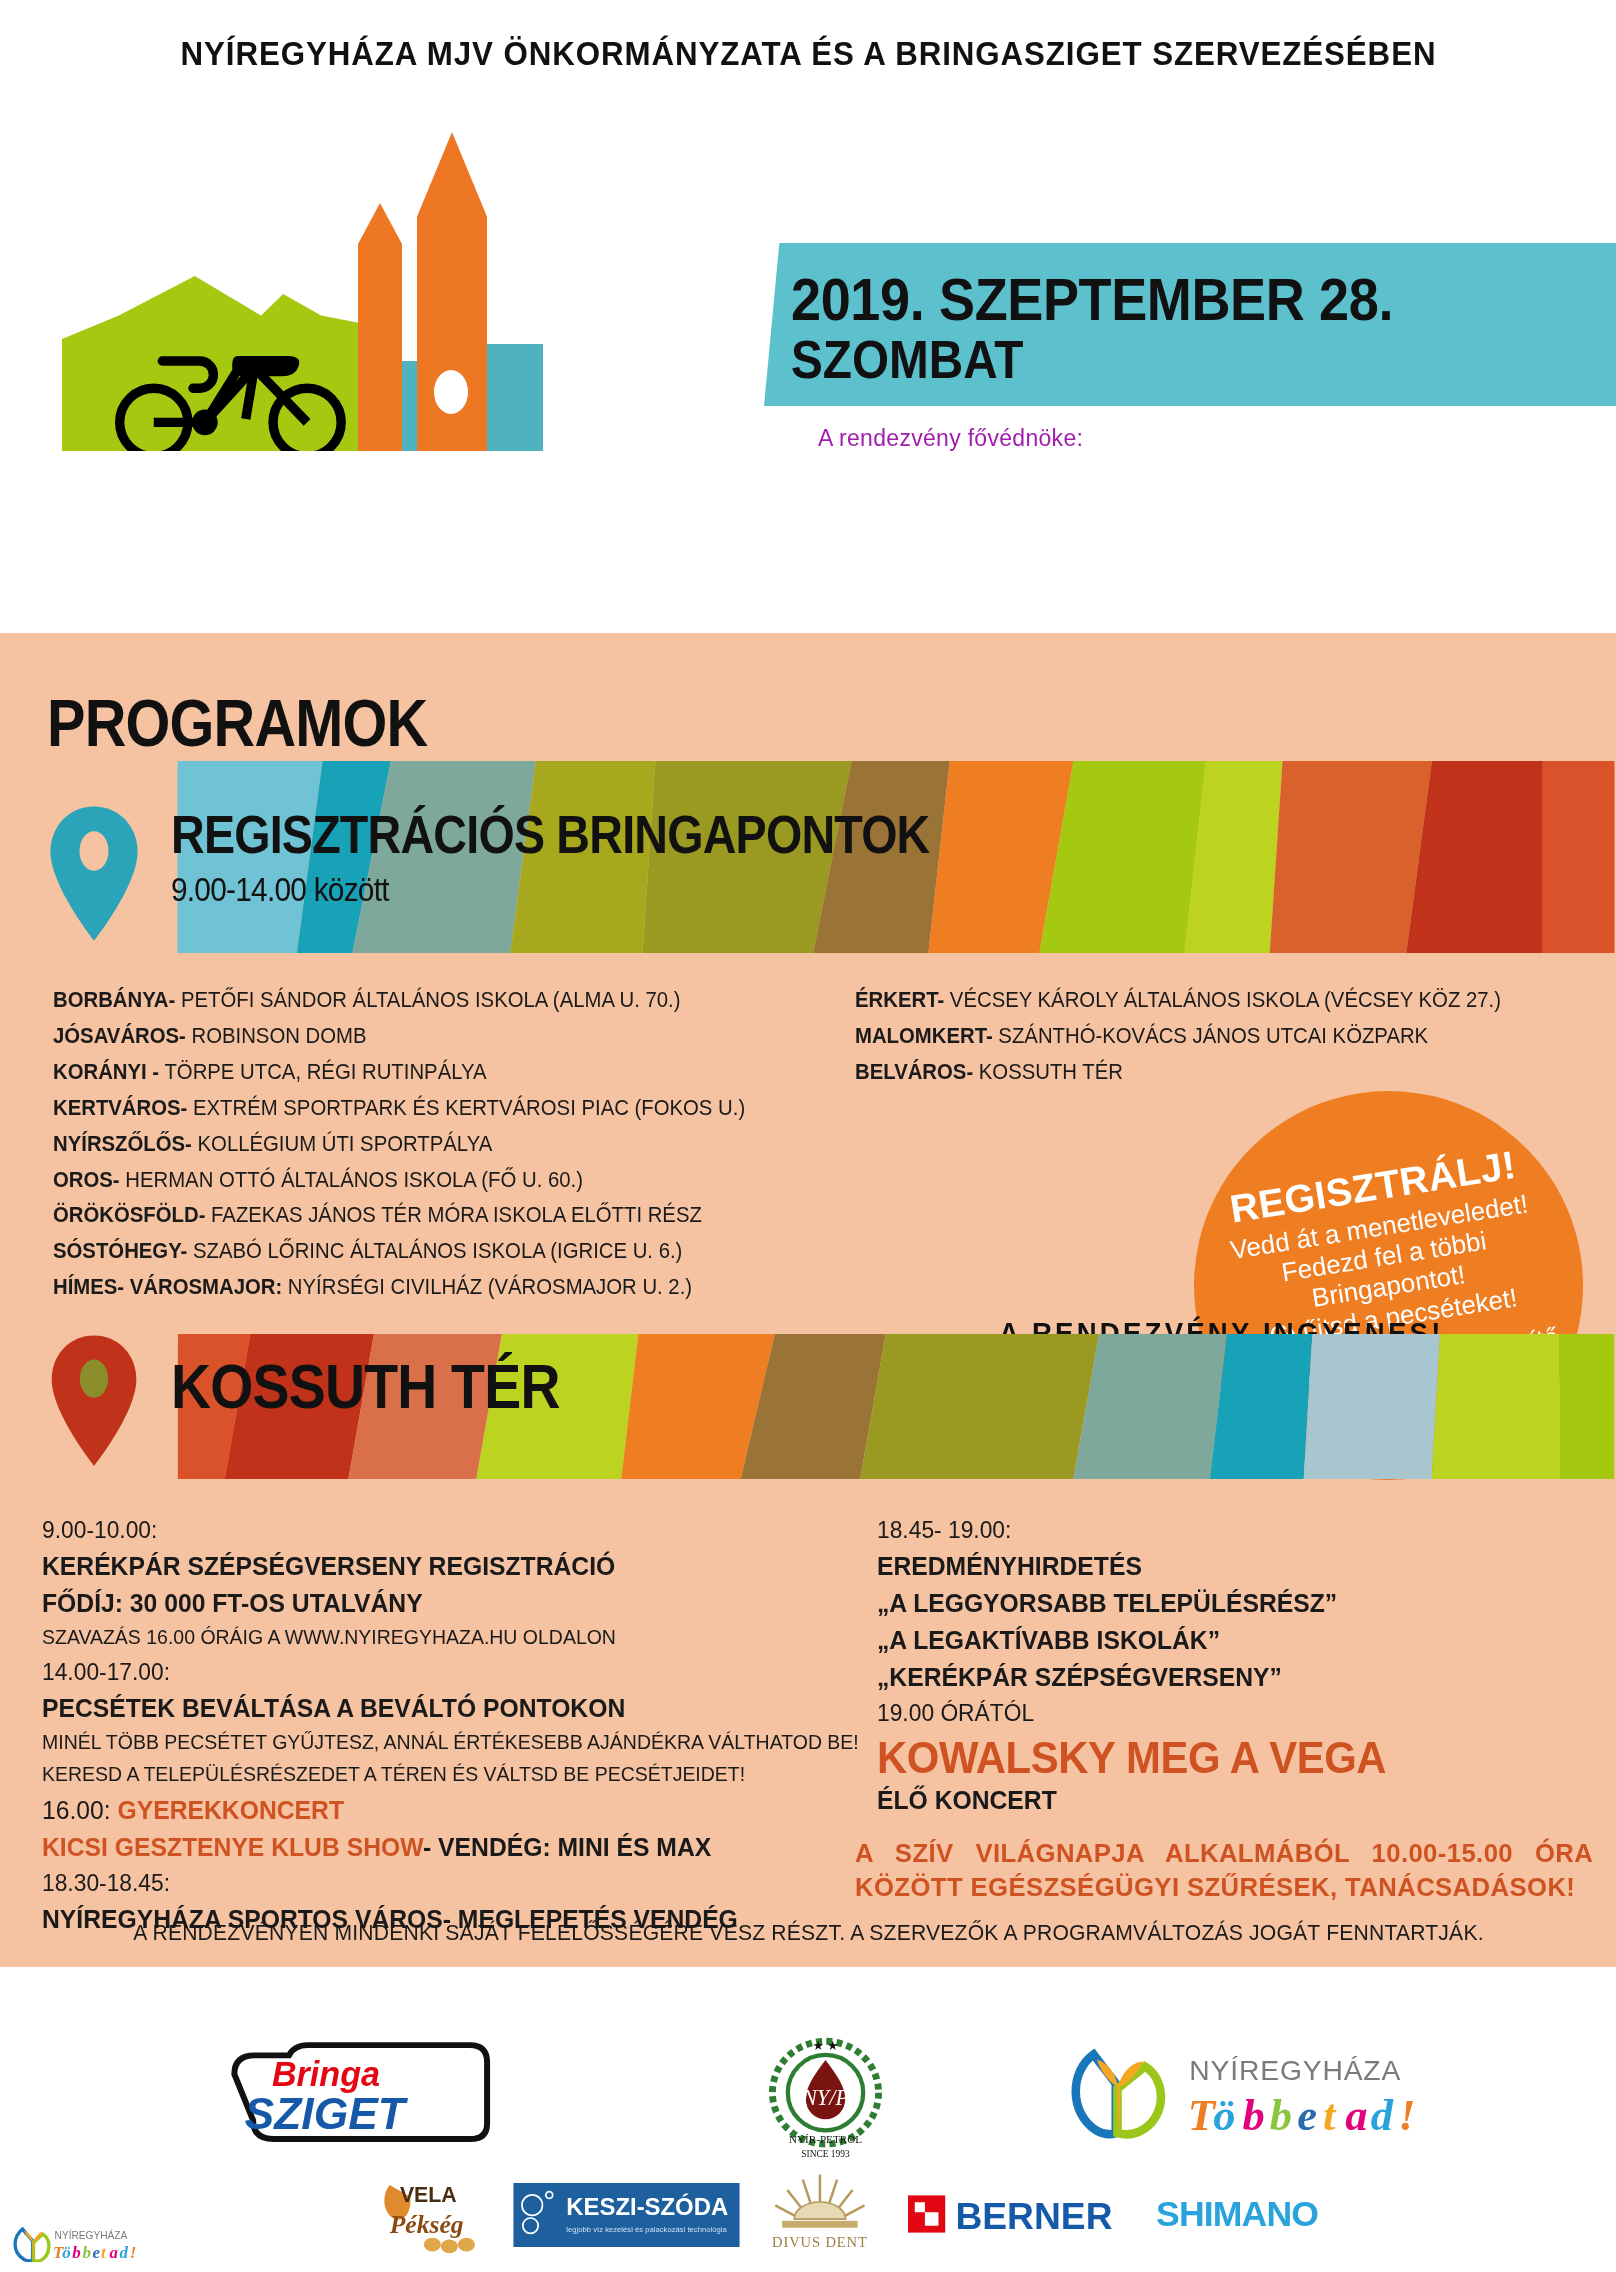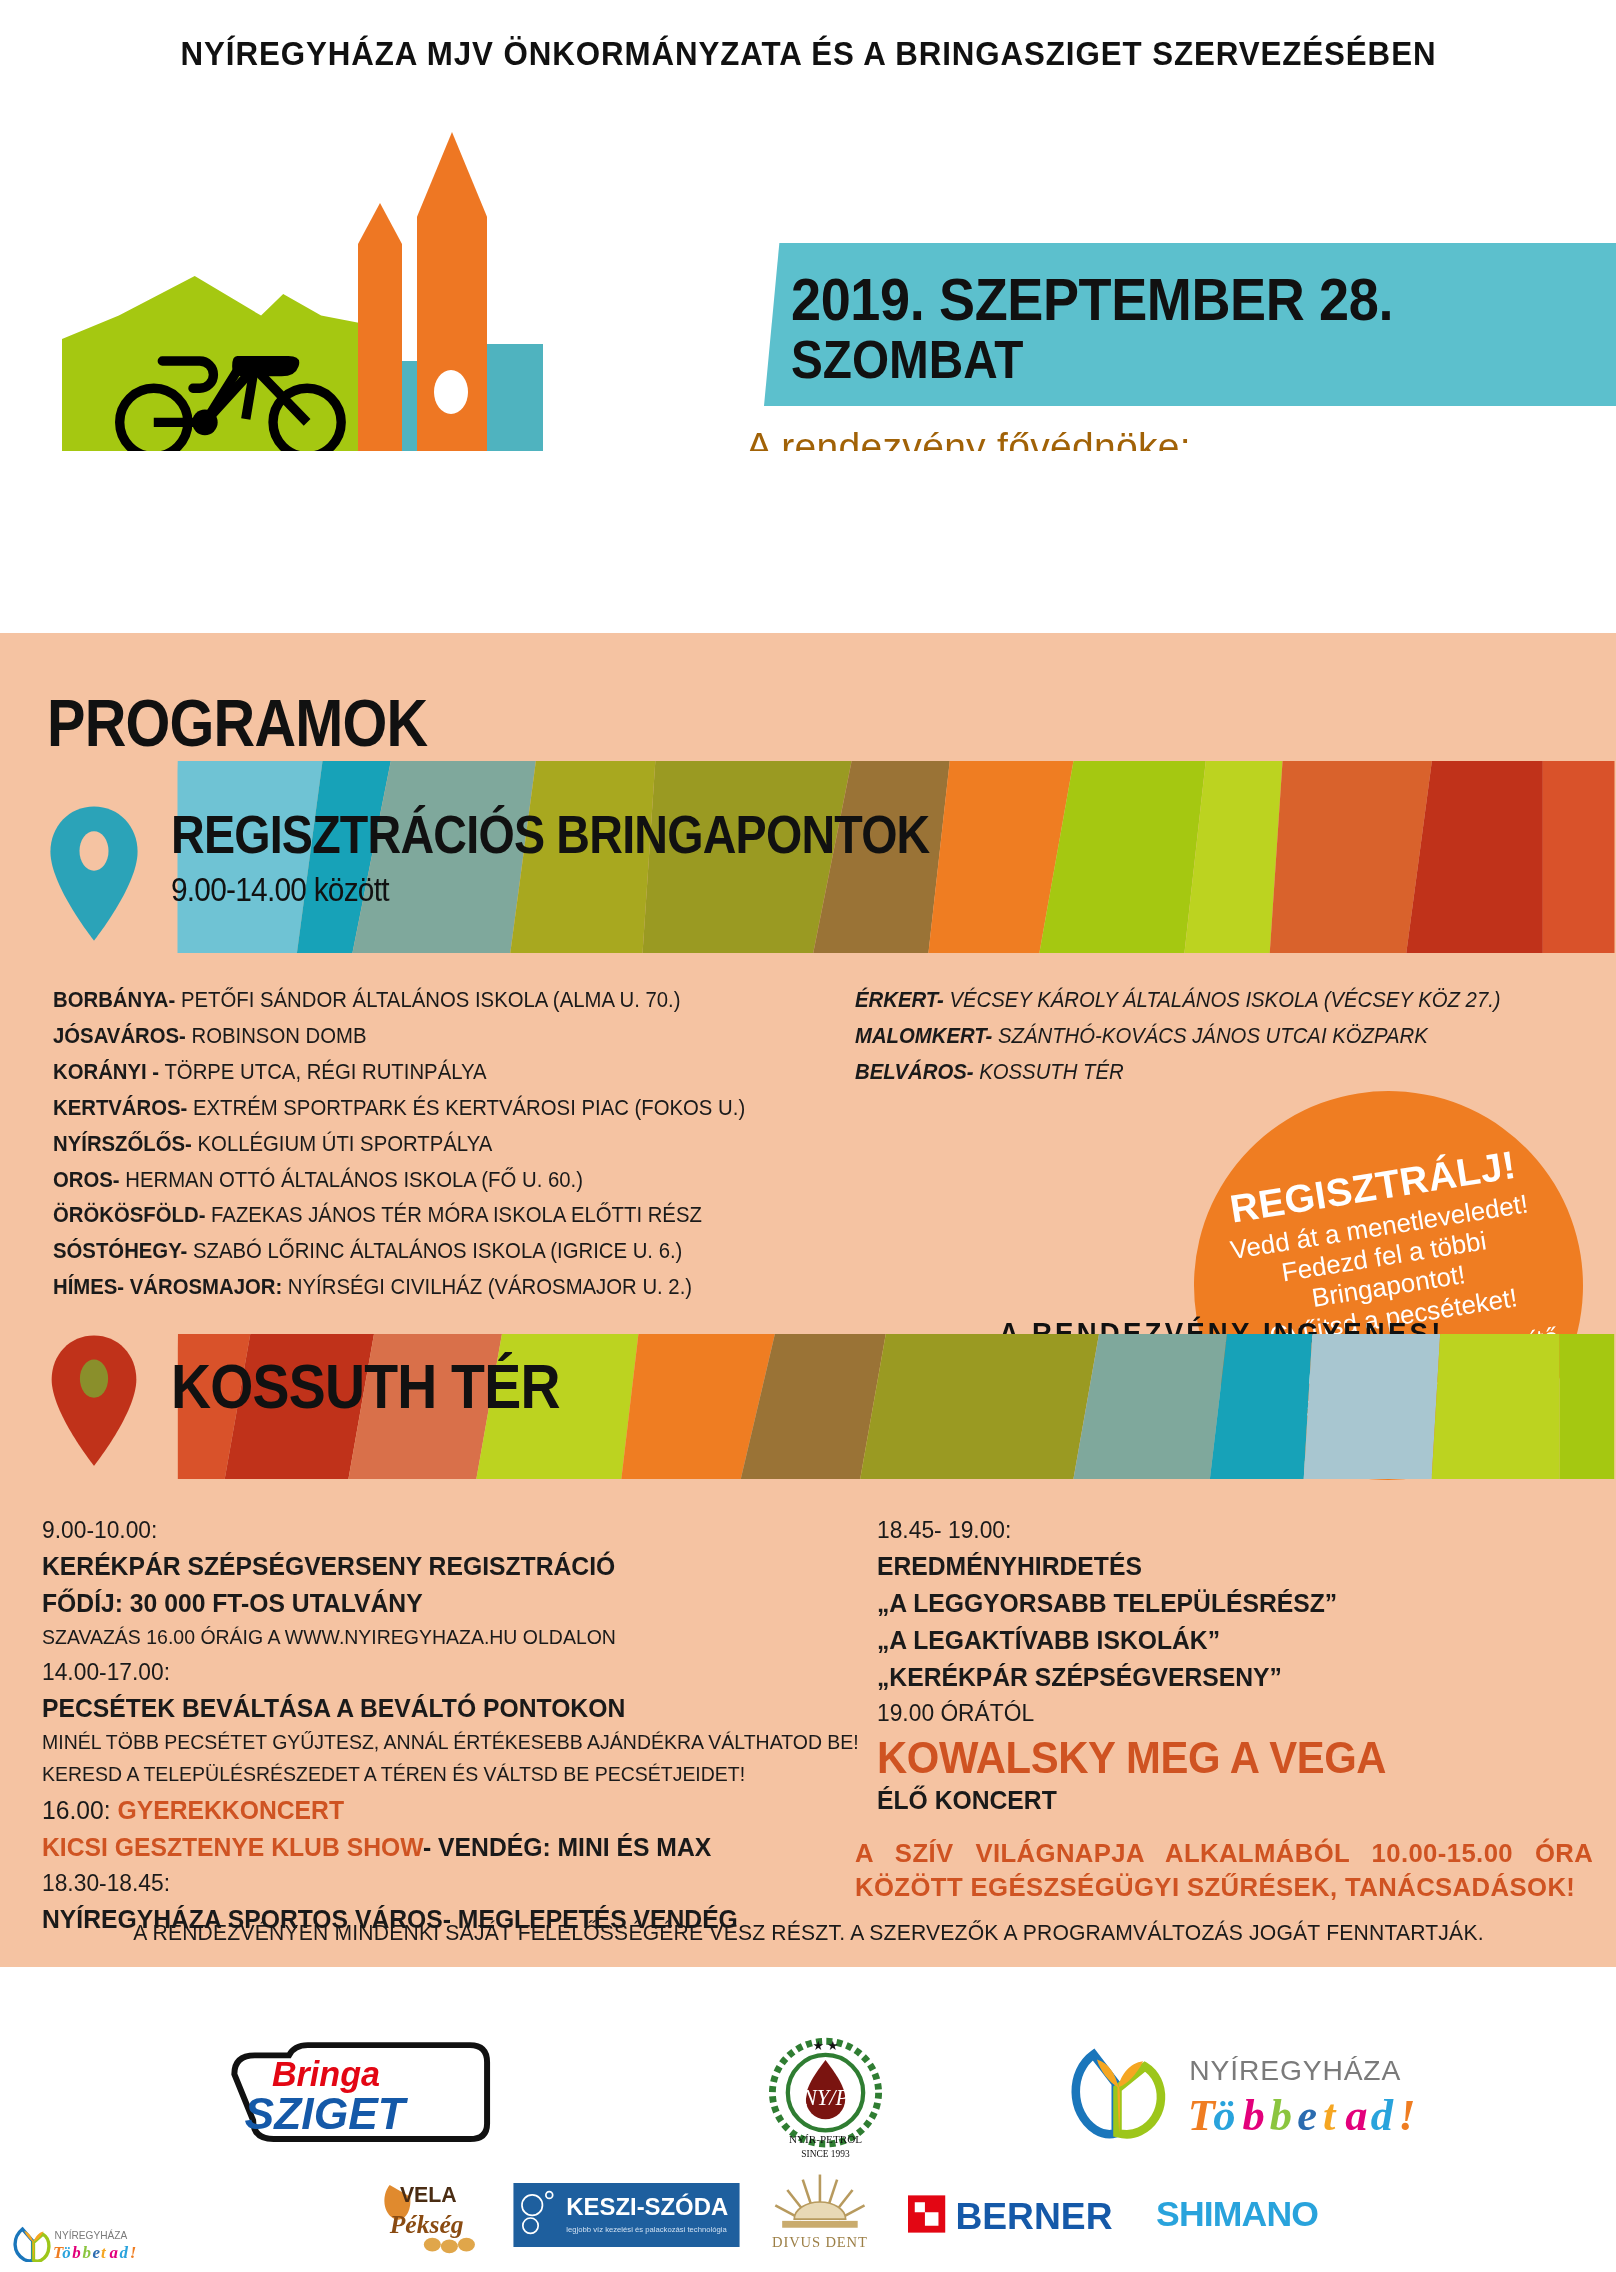--- a/index.html
+++ b/index.html
@@ -74,21 +74,21 @@
   .date-l1{
     position:absolute; left:791px; top:186px; font-size:60px; font-weight:bold;
     color:#111; letter-spacing:-0.4px; transform:scaleX(0.9); transform-origin:left top;
     white-space:nowrap;
   }
   .date-l2{
     position:absolute; left:791px; top:250px; font-size:53px; font-weight:bold;
     color:#111; transform:scaleX(0.9); transform-origin:left top; white-space:nowrap;
   }
   .patron1{
-    position:absolute; left:746px; top:346px; font-size:39px; color:#a16207; white-space:nowrap;
+    position:absolute; left:818px; top:346px; font-size:23px; color:#a21caf; white-space:nowrap;
     letter-spacing:0.3px;
   }
 
   
   .body-peach{
     position:absolute; top:633px; left:0; width:1617px; height:1334px;
     background:#f5c3a2;
   }
   .programok{
     position:absolute; left:47px; top:684px; font-size:67px; font-weight:bold; color:#111;
@@ -241,21 +241,21 @@
     <div class="pt-row cond"><b>BORBÁNYA-</b><span> PETŐFI SÁNDOR ÁLTALÁNOS ISKOLA (ALMA U. 70.)</span></div>
     <div class="pt-row cond"><b>JÓSAVÁROS-</b><span> ROBINSON DOMB</span></div>
     <div class="pt-row cond"><b>KORÁNYI -</b><span> TÖRPE UTCA, RÉGI RUTINPÁLYA</span></div>
     <div class="pt-row cond"><b>KERTVÁROS-</b><span> EXTRÉM SPORTPARK ÉS KERTVÁROSI PIAC (FOKOS U.)</span></div>
     <div class="pt-row cond"><b>NYÍRSZŐLŐS-</b><span> KOLLÉGIUM ÚTI SPORTPÁLYA</span></div>
     <div class="pt-row cond"><b>OROS-</b><span> HERMAN OTTÓ ÁLTALÁNOS ISKOLA (FŐ U. 60.)</span></div>
     <div class="pt-row cond"><b>ÖRÖKÖSFÖLD-</b><span> FAZEKAS JÁNOS TÉR MÓRA ISKOLA ELŐTTI RÉSZ</span></div>
     <div class="pt-row cond"><b>SÓSTÓHEGY-</b><span> SZABÓ LŐRINC ÁLTALÁNOS ISKOLA (IGRICE U. 6.)</span></div>
     <div class="pt-row cond"><b>HÍMES- VÁROSMAJOR:</b><span> NYÍRSÉGI CIVILHÁZ (VÁROSMAJOR U. 2.)</span></div>
   </div>
-<div class="pt-list" id="pts-right" style="left:855px; top:975px;font-style:italic;">
+<div class="pt-list" id="pts-right" style="left:855px; top:975px;">
     <div class="pt-row cond"><b>ÉRKERT-</b><span> VÉCSEY KÁROLY ÁLTALÁNOS ISKOLA (VÉCSEY KÖZ 27.)</span></div>
     <div class="pt-row cond"><b>MALOMKERT-</b><span> SZÁNTHÓ-KOVÁCS JÁNOS UTCAI KÖZPARK</span></div>
     <div class="pt-row cond"><b>BELVÁROS-</b><span> KOSSUTH TÉR</span></div>
   </div>
 
 <div class="reg-circle">
   <div class="rc-inner">
     <div class="rc-h">REGISZTRÁLJ!</div>
     <div class="rc-l" id="rcl1">
         <div>Vedd át a menetleveledet!</div>

